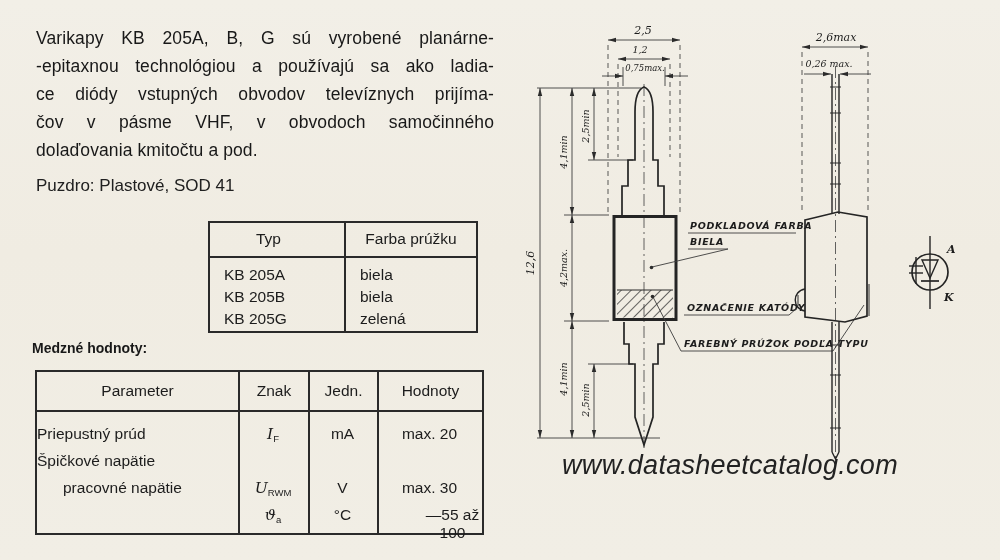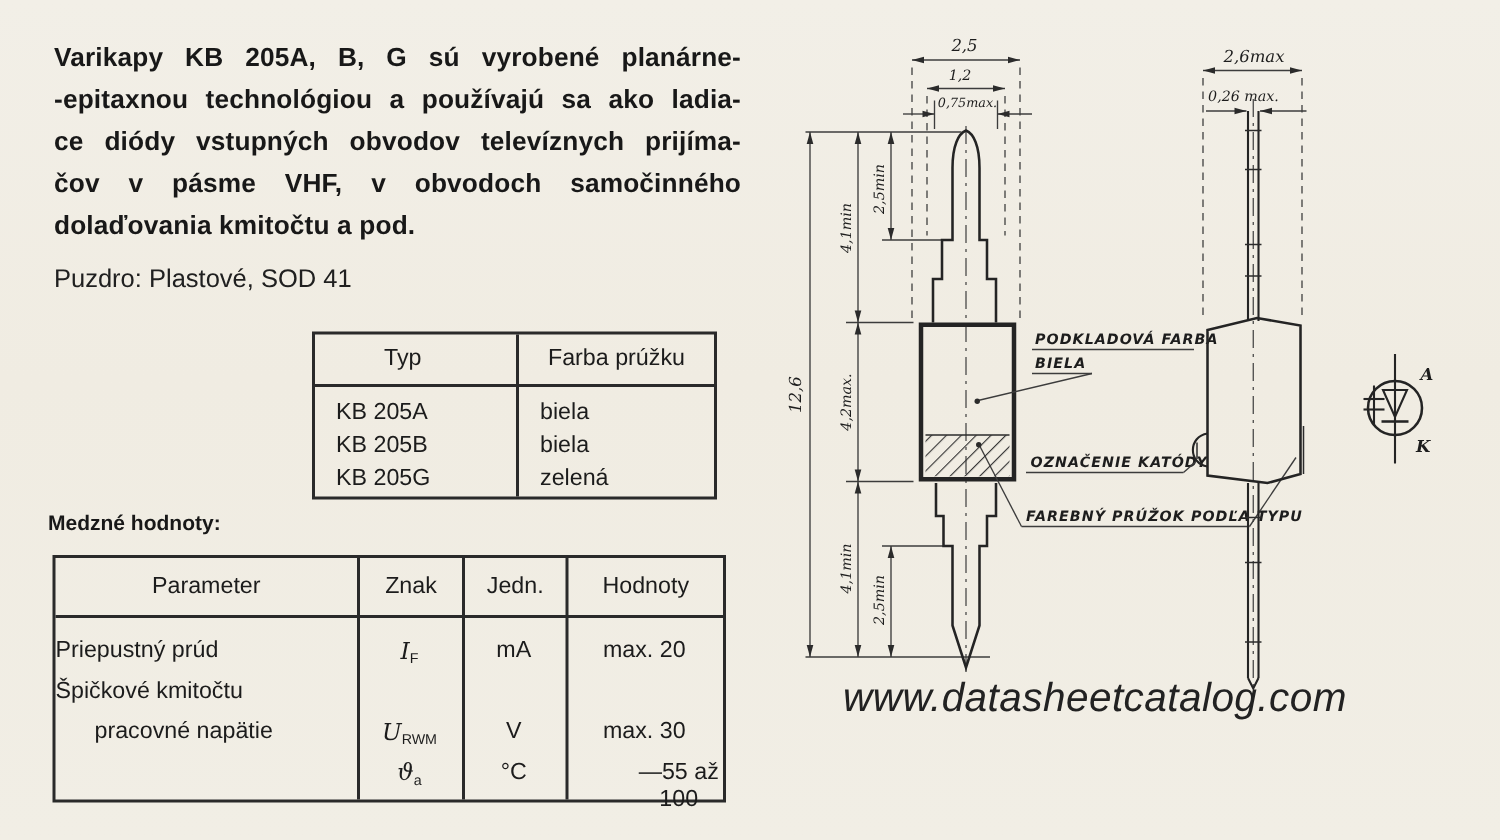--- a/index.html
+++ b/index.html
@@ -3,21 +3,21 @@
 <meta charset="utf-8">
 <style>
   html,body{margin:0;padding:0;}
   #page{
     position:relative;width:1000px;height:560px;overflow:hidden;
     background:linear-gradient(180deg,#f2efe7 0%,#f0ece2 45%,#f1eee5 100%);
     font-family:"Liberation Sans",sans-serif;color:#1e1e1e;
   }
   
   #intro{position:absolute;left:36px;top:24px;width:458px;
-    font-weight:bold;font-size:17.5px;line-height:28px;color:#181818;letter-spacing:.1px;}
+    font-weight:normal;font-size:17.5px;line-height:28px;color:#181818;letter-spacing:.1px;}
   #intro .jl{text-align:justify;text-align-last:justify;}
   #intro .ll{text-align:left;}
   
   #pkg{position:absolute;left:36px;top:176px;font-size:17px;color:#202020;}
   
   #type-table{position:absolute;left:208px;top:221px;width:270px;height:112px;
     border:2px solid #2a2a2a;box-sizing:border-box;font-size:15.5px;color:#1c1c1c;}
   #type-table .vdiv{position:absolute;left:134px;top:0;bottom:0;width:2px;background:#2a2a2a;}
   #type-table .thead{position:absolute;left:0;right:0;top:0;height:35px;border-bottom:2px solid #2a2a2a;box-sizing:border-box;}
   #type-table .th1{position:absolute;left:0;width:117px;top:7px;text-align:center;}
@@ -114,21 +114,21 @@
     </div>
     <div class="vd vd1"></div>
     <div class="vd vd2"></div>
     <div class="vd vd3"></div>
     <div class="body">
       <div class="cp">Priepustný prúd</div>
       <div class="cc"><span class="sym-i">I</span><sub class="ssub">F</sub></div>
       <div class="cc">mA</div>
       <div class="cc">max. 20</div>
 
-      <div class="cp r2">Špičkové kmitočtu</div>
+      <div class="cp r2">Špičkové napätie</div>
 
       <div class="cp2 r3a">pracovné napätie</div>
       <div class="cc r3b"><span class="sym-i">U</span><sub class="ssub">RWM</sub></div>
       <div class="cc r3c">V</div>
       <div class="cc r3d">max. 30</div>
 
       <div class="cc r4b"><span class="sym-i">ϑ</span><sub class="ssub">a</sub></div>
       <div class="cc r4c">°C</div>
       <div class="cc r4d">—55 až 100</div>
     </div>

